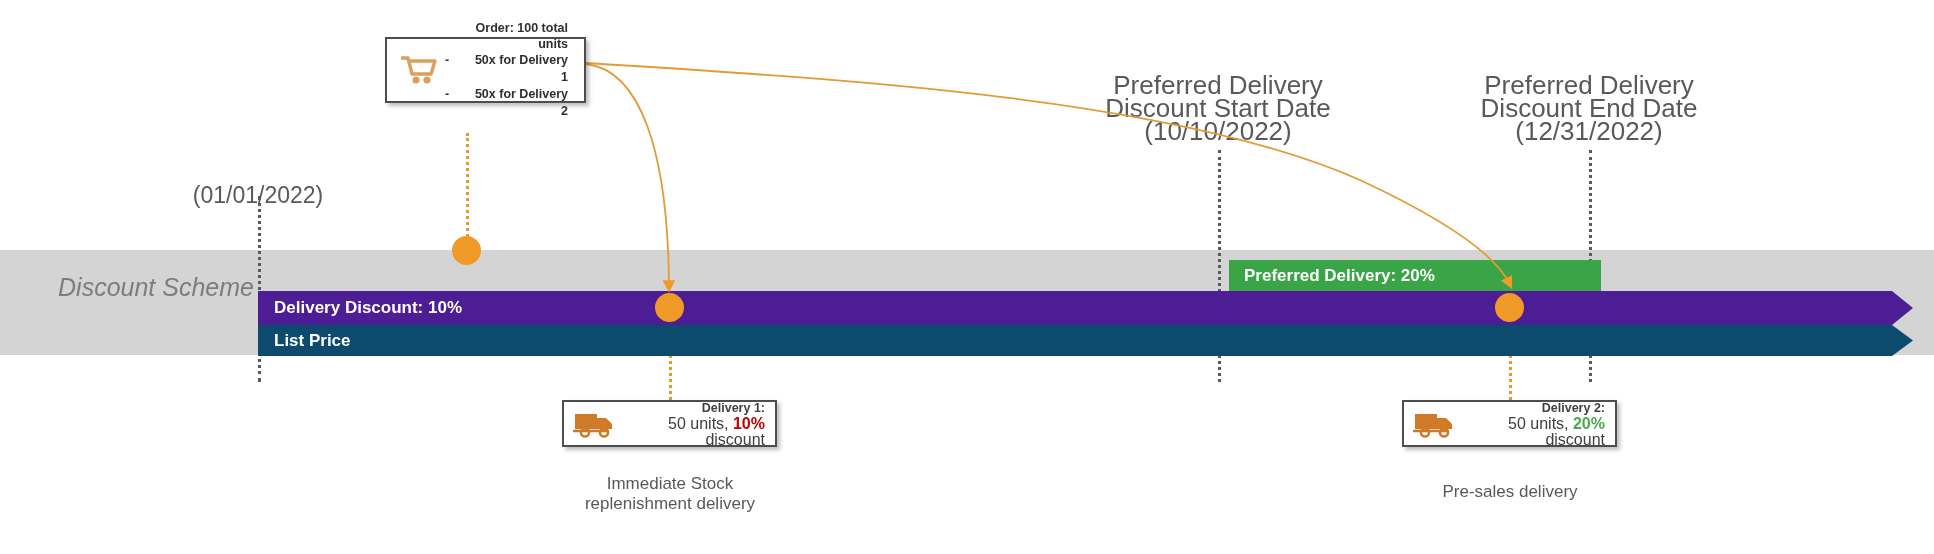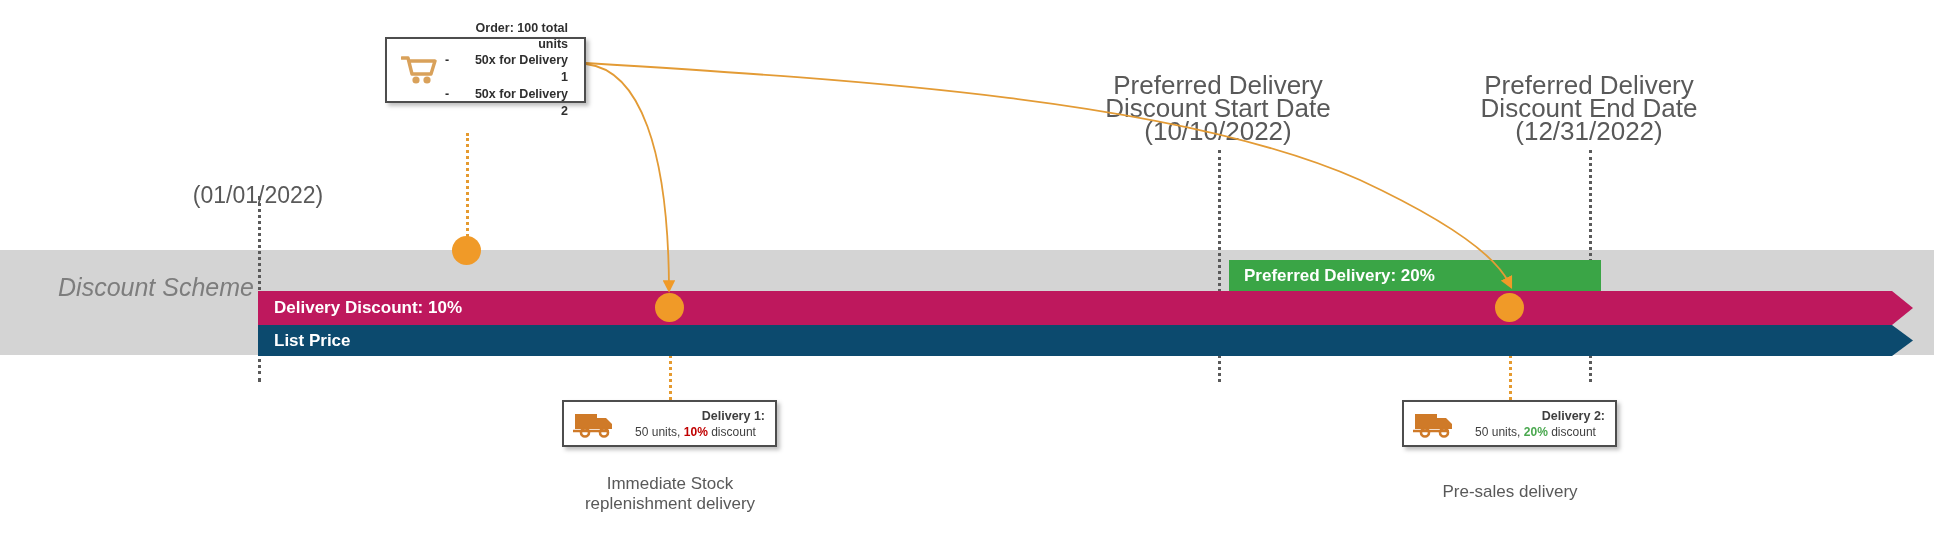--- a/index.html
+++ b/index.html
@@ -51,21 +51,21 @@
     font-weight: bold;
     font-size: 17px;
     white-space: nowrap;
     padding-left: 16px;
   }
   .bar-discount {
     left: 258px;
     top: 291px;
     width: 1655px;
     height: 34px;
-    background: #be185d;
+    background: #4c1d95;
     clip-path: polygon(0 0, calc(100% - 21px) 0, 100% 50%, calc(100% - 21px) 100%, 0 100%);
   }
   .bar-list {
     left: 258px;
     top: 325px;
     width: 1655px;
     height: 31px;
     background: #0c4a6e;
     clip-path: polygon(0 0, calc(100% - 21px) 0, 100% 50%, calc(100% - 21px) 100%, 0 100%);
   }
@@ -161,24 +161,23 @@
     top: 400px;
   }
   .delivery-card .card-icon { width: 62px; }
   .delivery-title {
     font-size: 12.5px;
     font-weight: bold;
     color: #3f3f3f;
     line-height: 16px;
   }
   .delivery-sub {
-    font-size: 12px;
+    font-size: 16px;
     color: #3f3f3f;
     line-height: 16px;
-    text-align: center;
   }
   .pct-red   { color: #c00000; font-weight: bold; }
   .pct-green { color: #4aa84f; font-weight: bold; }
 
   
   .foot-caption {
     position: absolute;
     text-align: center;
     color: #595959;
     font-size: 17px;

